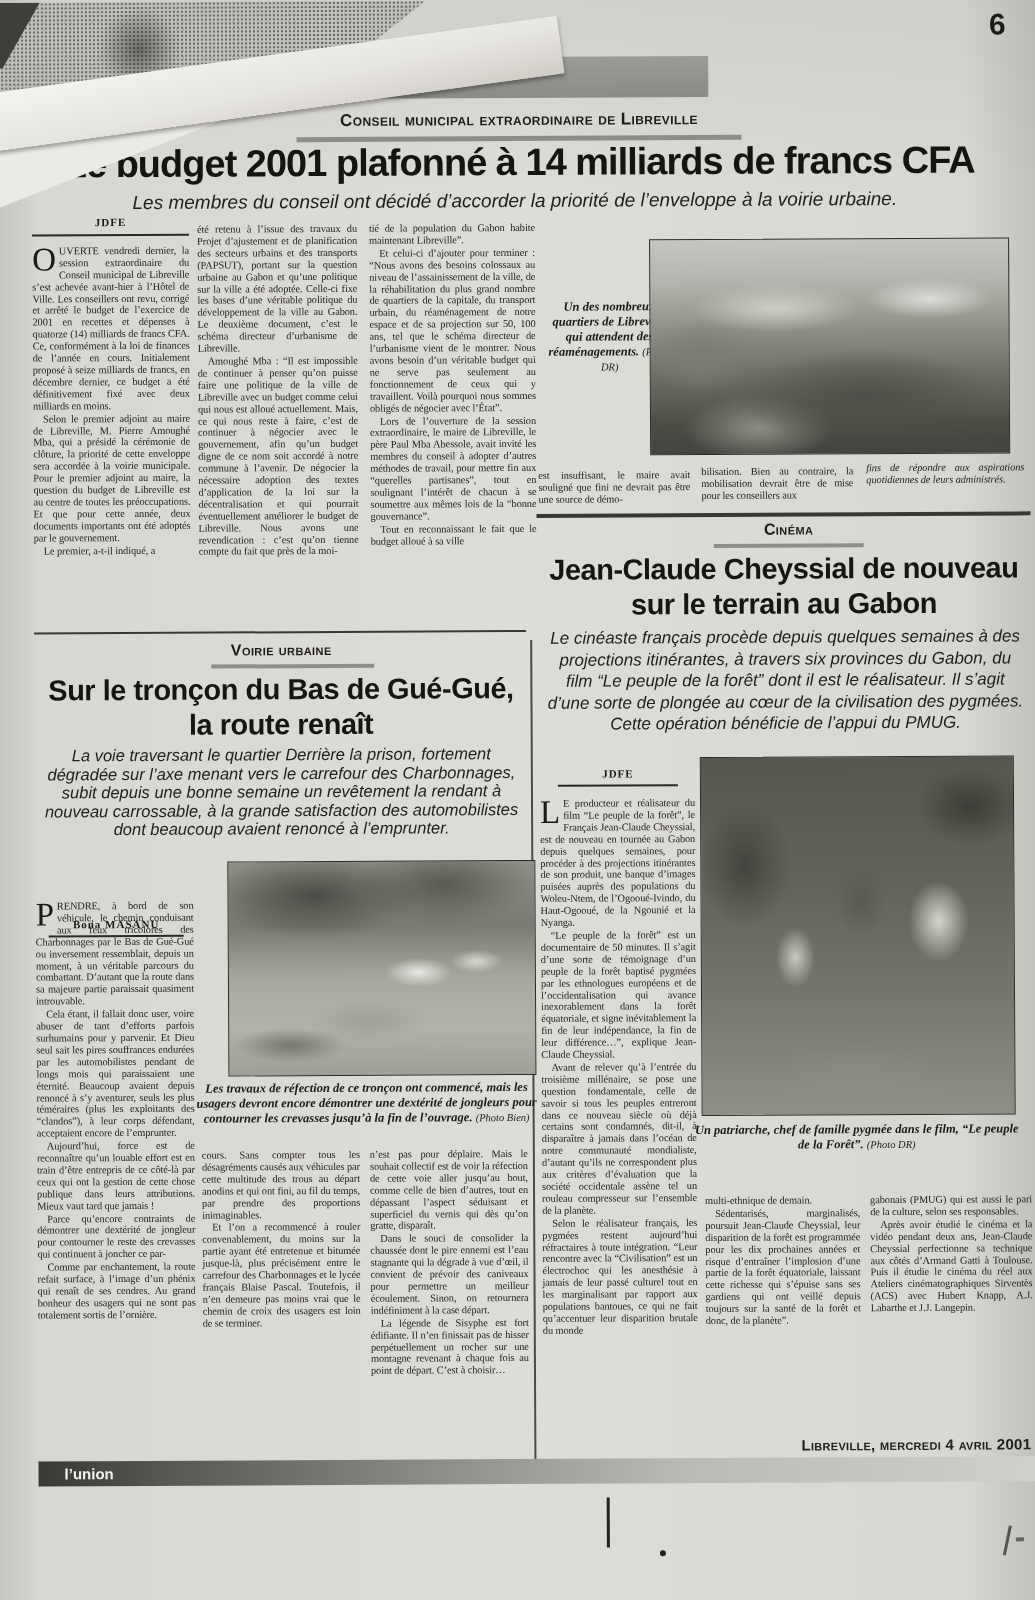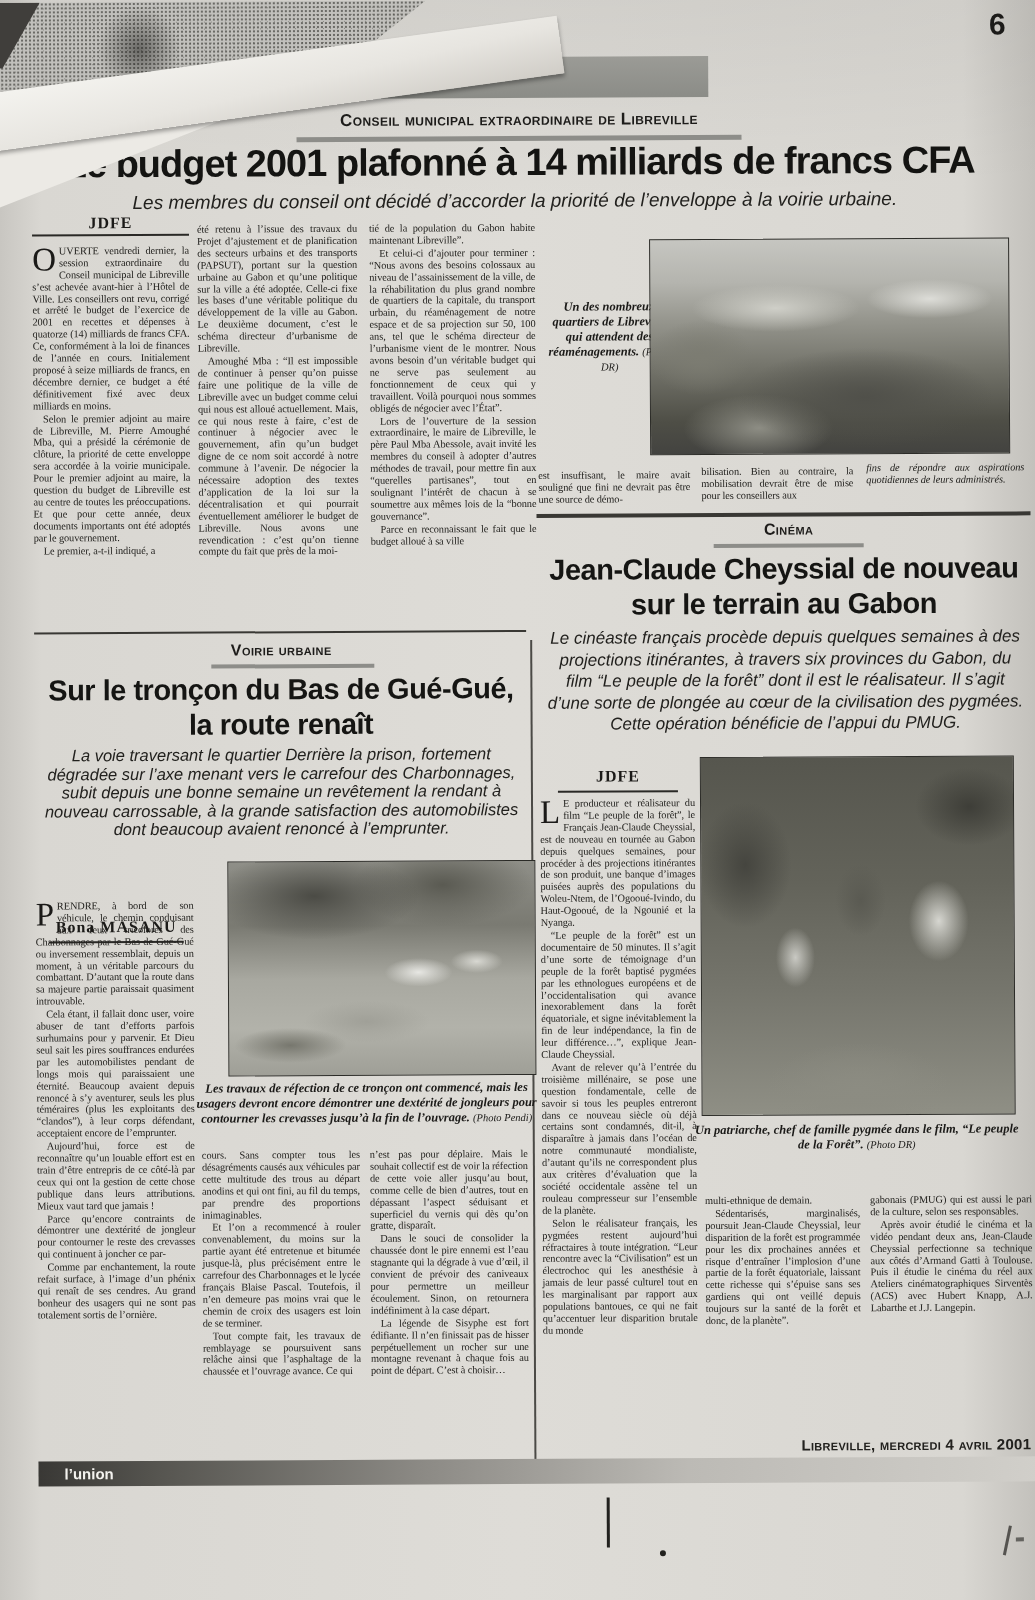--- a/index.html
+++ b/index.html
@@ -55,21 +55,21 @@
   .subhead{font-family:"Liberation Sans",sans-serif;font-style:italic;font-size:19px;
     line-height:23px;text-align:center;color:#22211e;}
   .lead-v{font-family:"Liberation Sans",sans-serif;font-style:italic;font-size:16.5px;
     line-height:18.5px;text-align:center;color:#22211e;}
   .lead-c{font-family:"Liberation Sans",sans-serif;font-style:italic;font-size:17px;
     line-height:21.5px;text-align:center;color:#22211e;}
 
   .col{font-size:10.4px;line-height:11.9px;text-align:justify;letter-spacing:-0.1px;color:#23221f;}
   .col p{margin:0 0 1px 0;text-indent:10px;}
   .col p.nofirst{text-indent:0;}
-  .byline{font-weight:700;font-size:16px;letter-spacing:1px;text-align:center;
+  .byline{font-weight:700;font-size:11px;letter-spacing:1px;text-align:center;
     border-bottom:2px solid #2a2926;padding-bottom:5px;margin-bottom:9px;color:#1b1a18;}
   .dropcap{float:left;font-size:33px;line-height:26px;padding:1px 3px 0 0;color:#1b1a18;}
 
   .photo{border:1px solid #2b2b27;}
   .caption{font-style:italic;font-weight:700;font-size:12.5px;line-height:15px;
     text-align:center;color:#1b1a18;}
   .credit{font-weight:400;font-size:10.5px;letter-spacing:0;}
 
   .rule-h{background:#393834;}
   .rule-v{background:#4b4a46;}
@@ -138,21 +138,21 @@
       <p>Le premier, a-t-il indiqué, a</p>
     </div>
     <div class="abs col" style="left:200px;top:222px;width:160px;">
       <p class="nofirst">été retenu à l’issue des travaux du Projet d’ajustement et de planification des secteurs urbains et des transports (PAPSUT), portant sur la question urbaine au Gabon et qu’une politique sur la ville a été adoptée. Celle-ci fixe les bases d’une véritable politique du développement de la ville au Gabon. Le deuxième document, c’est le schéma directeur d’urbanisme de Libreville.</p>
       <p>Amoughé Mba : “Il est impossible de continuer à penser qu’on puisse faire une politique de la ville de Libreville avec un budget comme celui qui nous est alloué actuellement. Mais, ce qui nous reste à faire, c’est de continuer à négocier avec le gouvernement, afin qu’un budget digne de ce nom soit accordé à notre commune à l’avenir. De négocier la nécessaire adoption des textes d’application de la loi sur la décentralisation et qui pourrait éventuellement améliorer le budget de Libreville. Nous avons une revendication : c’est qu’on tienne compte du fait que près de la moi-</p>
     </div>
     <div class="abs col" style="left:372px;top:222px;width:166px;">
       <p class="nofirst">tié de la population du Gabon habite maintenant Libreville”.</p>
       <p>Et celui-ci d’ajouter pour terminer : “Nous avons des besoins colossaux au niveau de l’assainissement de la ville, de la réhabilitation du plus grand nombre de quartiers de la capitale, du transport urbain, du réaménagement de notre espace et de sa projection sur 50, 100 ans, tel que le schéma directeur de l’urbanisme vient de le montrer. Nous avons besoin d’un véritable budget qui ne serve pas seulement au fonctionnement de ceux qui y travaillent. Voilà pourquoi nous sommes obligés de négocier avec l’État”.</p>
       <p>Lors de l’ouverture de la session extraordinaire, le maire de Libreville, le père Paul Mba Abessole, avait invité les membres du conseil à adopter d’autres méthodes de travail, pour mettre fin aux “querelles partisanes”, tout en soulignant l’intérêt de chacun à se soumettre aux mêmes lois de la “bonne gouvernance”.</p>
-      <p>Parce en reconnaissant le fait que le budget alloué à sa ville</p>
+      <p>Tout en reconnaissant le fait que le budget alloué à sa ville</p>
     </div>
 
     <div class="abs caption" style="left:548px;top:300px;width:128px;">
       <span>Un des nombreux quartiers de Libreville qui attendent des réaménagements.</span>
       <span class="credit">(Photo DR)</span>
     </div>
     <div class="abs photo ph-budget" style="left:652px;top:240px;width:358px;height:214px;"></div>
 
     <div class="abs col" style="left:540px;top:470px;width:152px;">
       <p class="nofirst">est insuffisant, le maire avait souligné que fini ne devrait pas être une source de démo-</p>
@@ -179,27 +179,26 @@
       <p class="nofirst"><span class="dropcap">P</span><span>RENDRE, à bord de son véhicule, le chemin conduisant aux feux tricolores des Charbonnages par le Bas de Gué-Gué ou inversement ressemblait, depuis un moment, à un véritable parcours du combattant. D’autant que la route dans sa majeure partie paraissait quasiment introuvable.</span></p>
       <p>Cela étant, il fallait donc user, voire abuser de tant d’efforts parfois surhumains pour y parvenir. Et Dieu seul sait les pires souffrances endurées par les automobilistes pendant de longs mois qui paraissaient une éternité. Beaucoup avaient depuis renoncé à s’y aventurer, seuls les plus téméraires (plus les exploitants des “clandos”), à leur corps défendant, acceptaient encore de l’emprunter.</p>
       <p>Aujourd’hui, force est de reconnaître qu’un louable effort est en train d’être entrepris de ce côté-là par ceux qui ont la gestion de cette chose publique dans leurs attributions. Mieux vaut tard que jamais !</p>
       <p>Parce qu’encore contraints de démontrer une dextérité de jongleur pour contourner le reste des crevasses qui continuent à joncher ce par-</p>
       <p>Comme par enchantement, la route refait surface, à l’image d’un phénix qui renaît de ses cendres. Au grand bonheur des usagers qui ne sont pas totalement sortis de l’ornière.</p>
     </div>
 
     <div class="abs photo ph-voirie" style="left:227px;top:860px;width:306px;height:213px;"></div>
     <div class="abs caption" style="left:190px;top:1080px;width:350px;">
       <span>Les travaux de réfection de ce tronçon ont commencé, mais les usagers devront encore démontrer une dextérité de jongleurs pour contourner les crevasses jusqu’à la fin de l’ouvrage.</span>
-      <span class="credit">(Photo Pendi)</span>
+      <span class="credit">(Photo Bien)</span>
     </div>
 
     <div class="abs col" style="left:200px;top:1148px;width:158px;">
       <p class="nofirst">cours. Sans compter tous les désagréments causés aux véhicules par cette multitude des trous au départ anodins et qui ont fini, au fil du temps, par prendre des proportions inimaginables.</p>
       <p>Et l’on a recommencé à rouler convenablement, du moins sur la partie ayant été entretenue et bitumée jusque-là, plus précisément entre le carrefour des Charbonnages et le lycée français Blaise Pascal. Toutefois, il n’en demeure pas moins vrai que le chemin de croix des usagers est loin de se terminer.</p>
-      <p>Tout compte fait, les travaux de remblayage se poursuivent sans relâche ainsi que l’asphaltage de la chaussée et l’ouvrage avance. Ce qui</p>
     </div>
     <div class="abs col" style="left:368px;top:1148px;width:158px;">
       <p class="nofirst">n’est pas pour déplaire. Mais le souhait collectif est de voir la réfection de cette voie aller jusqu’au bout, comme celle de bien d’autres, tout en dépassant l’aspect séduisant et superficiel du vernis qui dès qu’on gratte, disparaît.</p>
       <p>Dans le souci de consolider la chaussée dont le pire ennemi est l’eau stagnante qui la dégrade à vue d’œil, il convient de prévoir des caniveaux pour permettre un meilleur écoulement. Sinon, on retournera indéfiniment à la case départ.</p>
       <p>La légende de Sisyphe est fort édifiante. Il n’en finissait pas de hisser perpétuellement un rocher sur une montagne revenant à chaque fois au point de départ. C’est à choisir…</p>
     </div>
 
     <div class="abs kicker" style="left:690px;top:522px;width:200px;font-size:16px;">Cinéma</div>
     <div class="abs kbar" style="left:715px;top:545px;width:150px;height:4px;"></div>
     <div class="abs h-sec" style="left:540px;top:553px;width:490px;">Jean-Claude Cheyssial de nouveau sur le terrain au Gabon</div>

